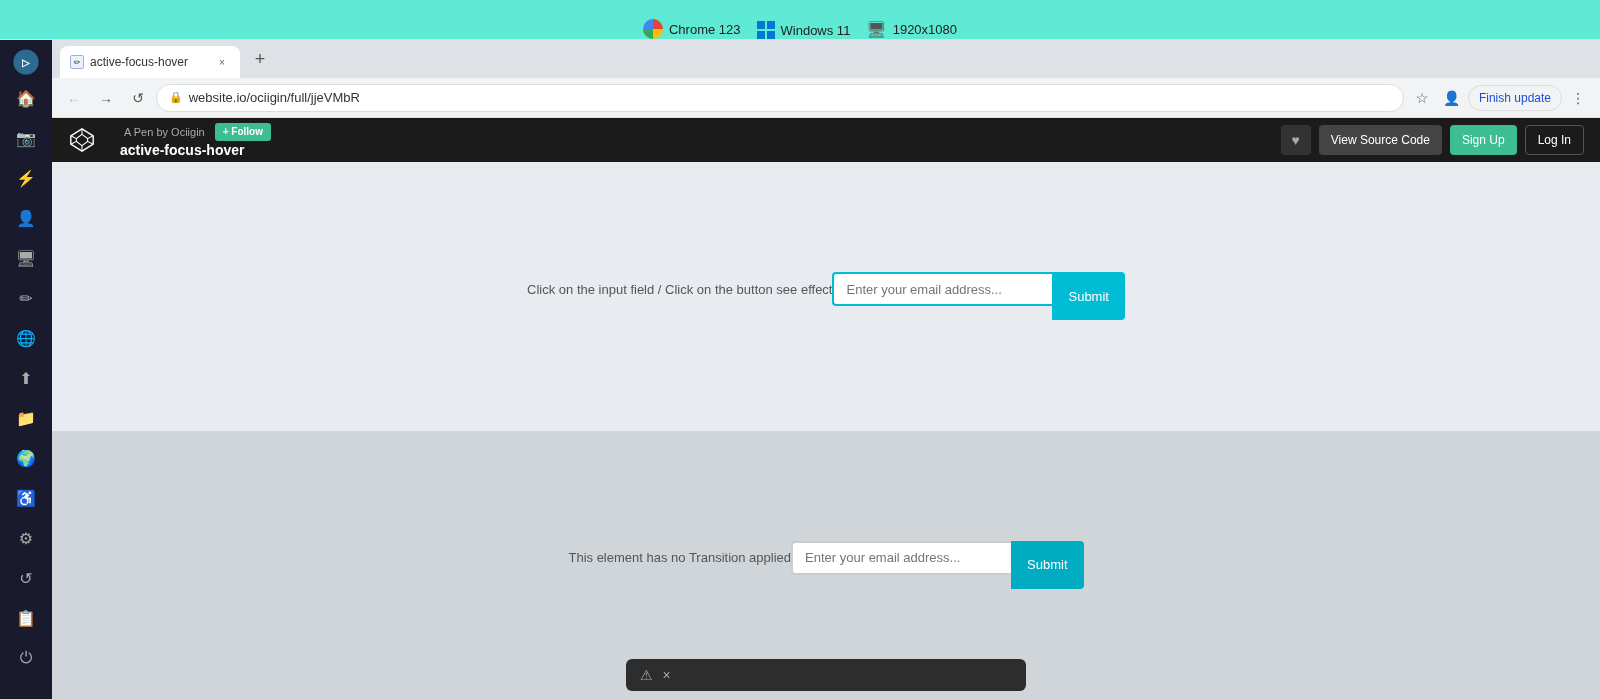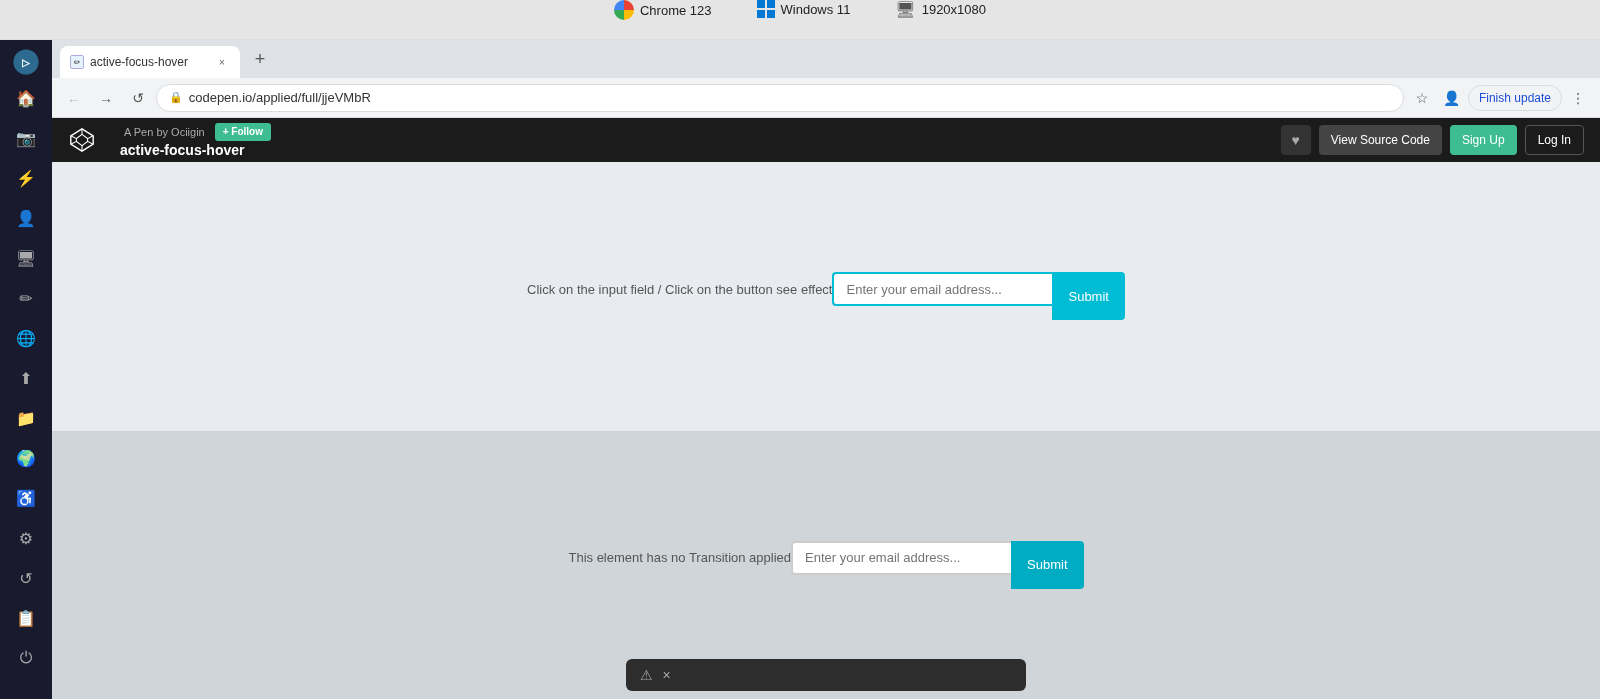--- a/index.html
+++ b/index.html
@@ -1,21 +1,21 @@
 <!DOCTYPE html>
 <html><head>
   <meta charset="utf-8">
   <style>
     * { margin: 0; padding: 0; box-sizing: border-box; }
     body { width: 1600px; height: 699px; overflow: hidden; font-family: -apple-system, BlinkMacSystemFont, 'Segoe UI', sans-serif; background: #6a8fa8; }
 
     
     .os-bar {
-      width: 100%; height: 40px; background: #e5e5e5;
-      display: flex; align-items: flex-start; justify-content: center; gap: 45px;
+      width: 100%; height: 40px; background: #5eead4;
+      display: flex; align-items: flex-end; justify-content: center; gap: 16px;
       border-bottom: 1px solid #ddd;
     }
     .os-bar-item { display: flex; align-items: center; gap: 6px; font-size: 13px; color: #222; }
     .chrome-icon { width: 20px; height: 20px; border-radius: 50%; background: conic-gradient(#ea4335 0deg 90deg, #fbbc05 90deg 180deg, #34a853 180deg 270deg, #4285f4 270deg 360deg); }
     .windows-icon { width: 18px; height: 18px; display: grid; grid-template-columns: 1fr 1fr; gap: 2px; }
     .windows-icon div { background: #0078d4; }
     .monitor-icon { font-size: 16px; color: #555; }
 
     
     .sidebar {
@@ -189,21 +189,21 @@
       <span>←</span>
     </button>
     <button class="nav-btn">
       <span>→</span>
     </button>
     <button class="nav-btn">
       <span>↺</span>
     </button>
     <div class="address-bar">
       <span class="address-secure">🔒</span>
-      <span class="address-text">codepen.io/applied/full/jjeVMbR</span>
+      <span class="address-text">website.io/ociigin/full/jjeVMbR</span>
     </div>
     <div class="nav-actions">
       <div class="nav-action-btn">☆</div>
       <div class="nav-action-btn">👤</div>
       <button class="finish-update-btn">
         <span>Finish update</span>
       </button>
       <div class="nav-action-btn">
         <span>⋮</span>
       </div>

